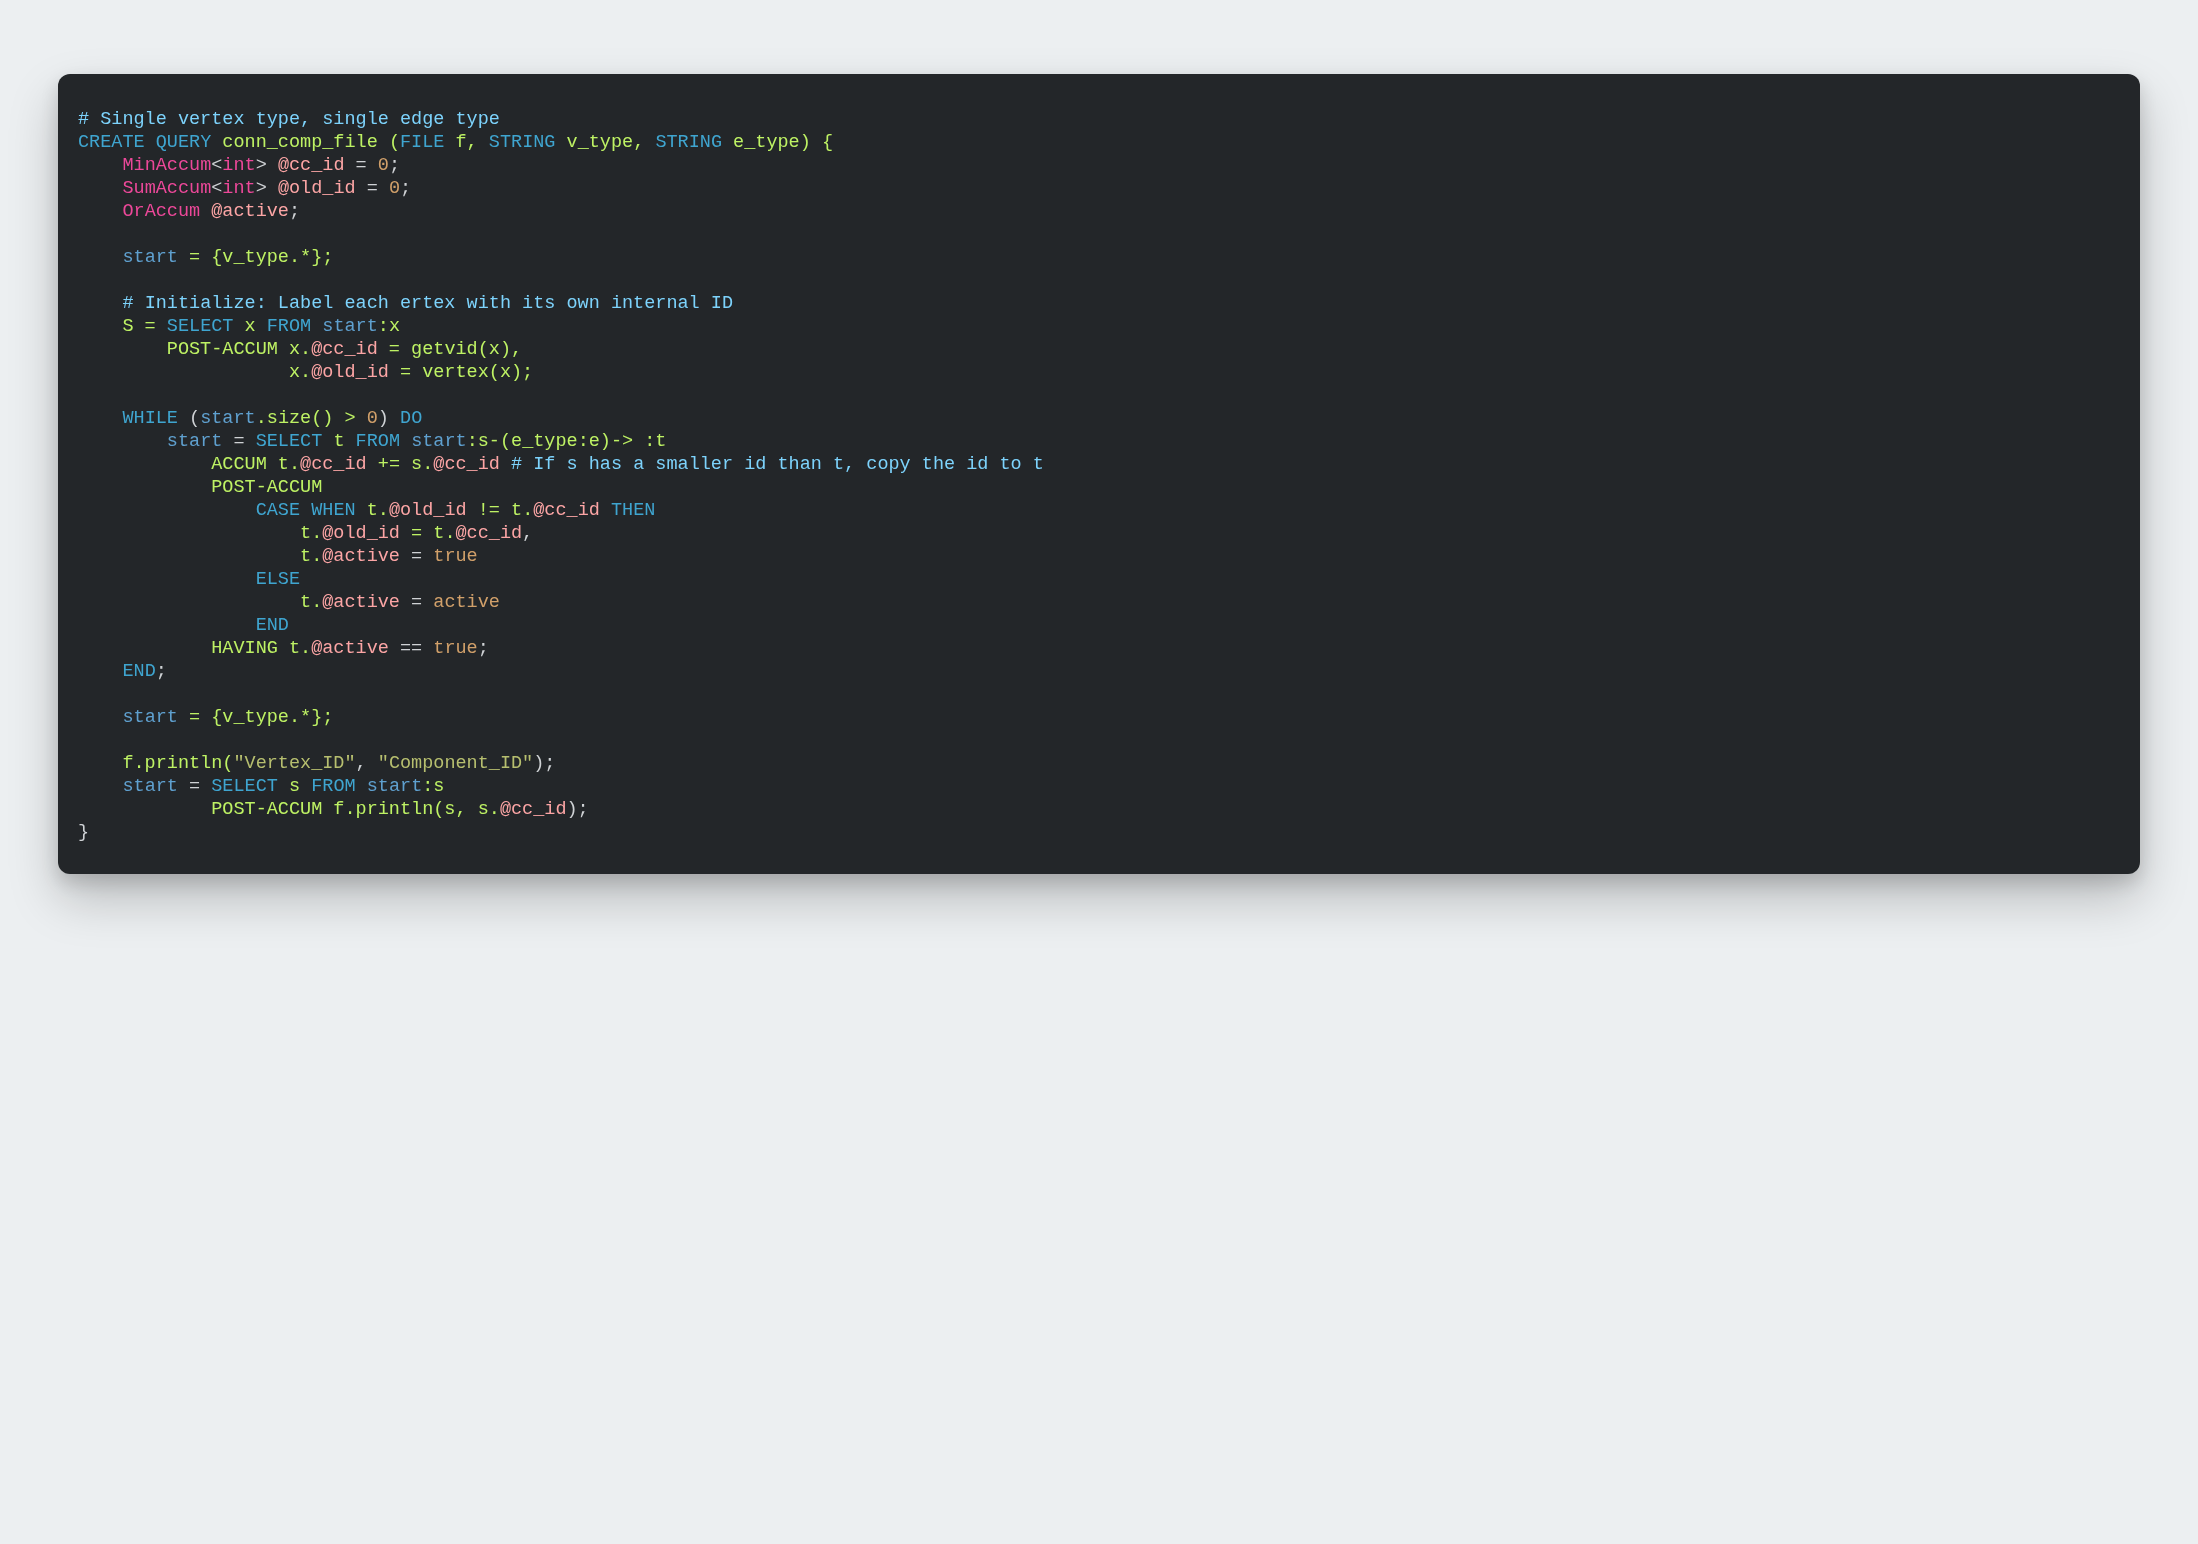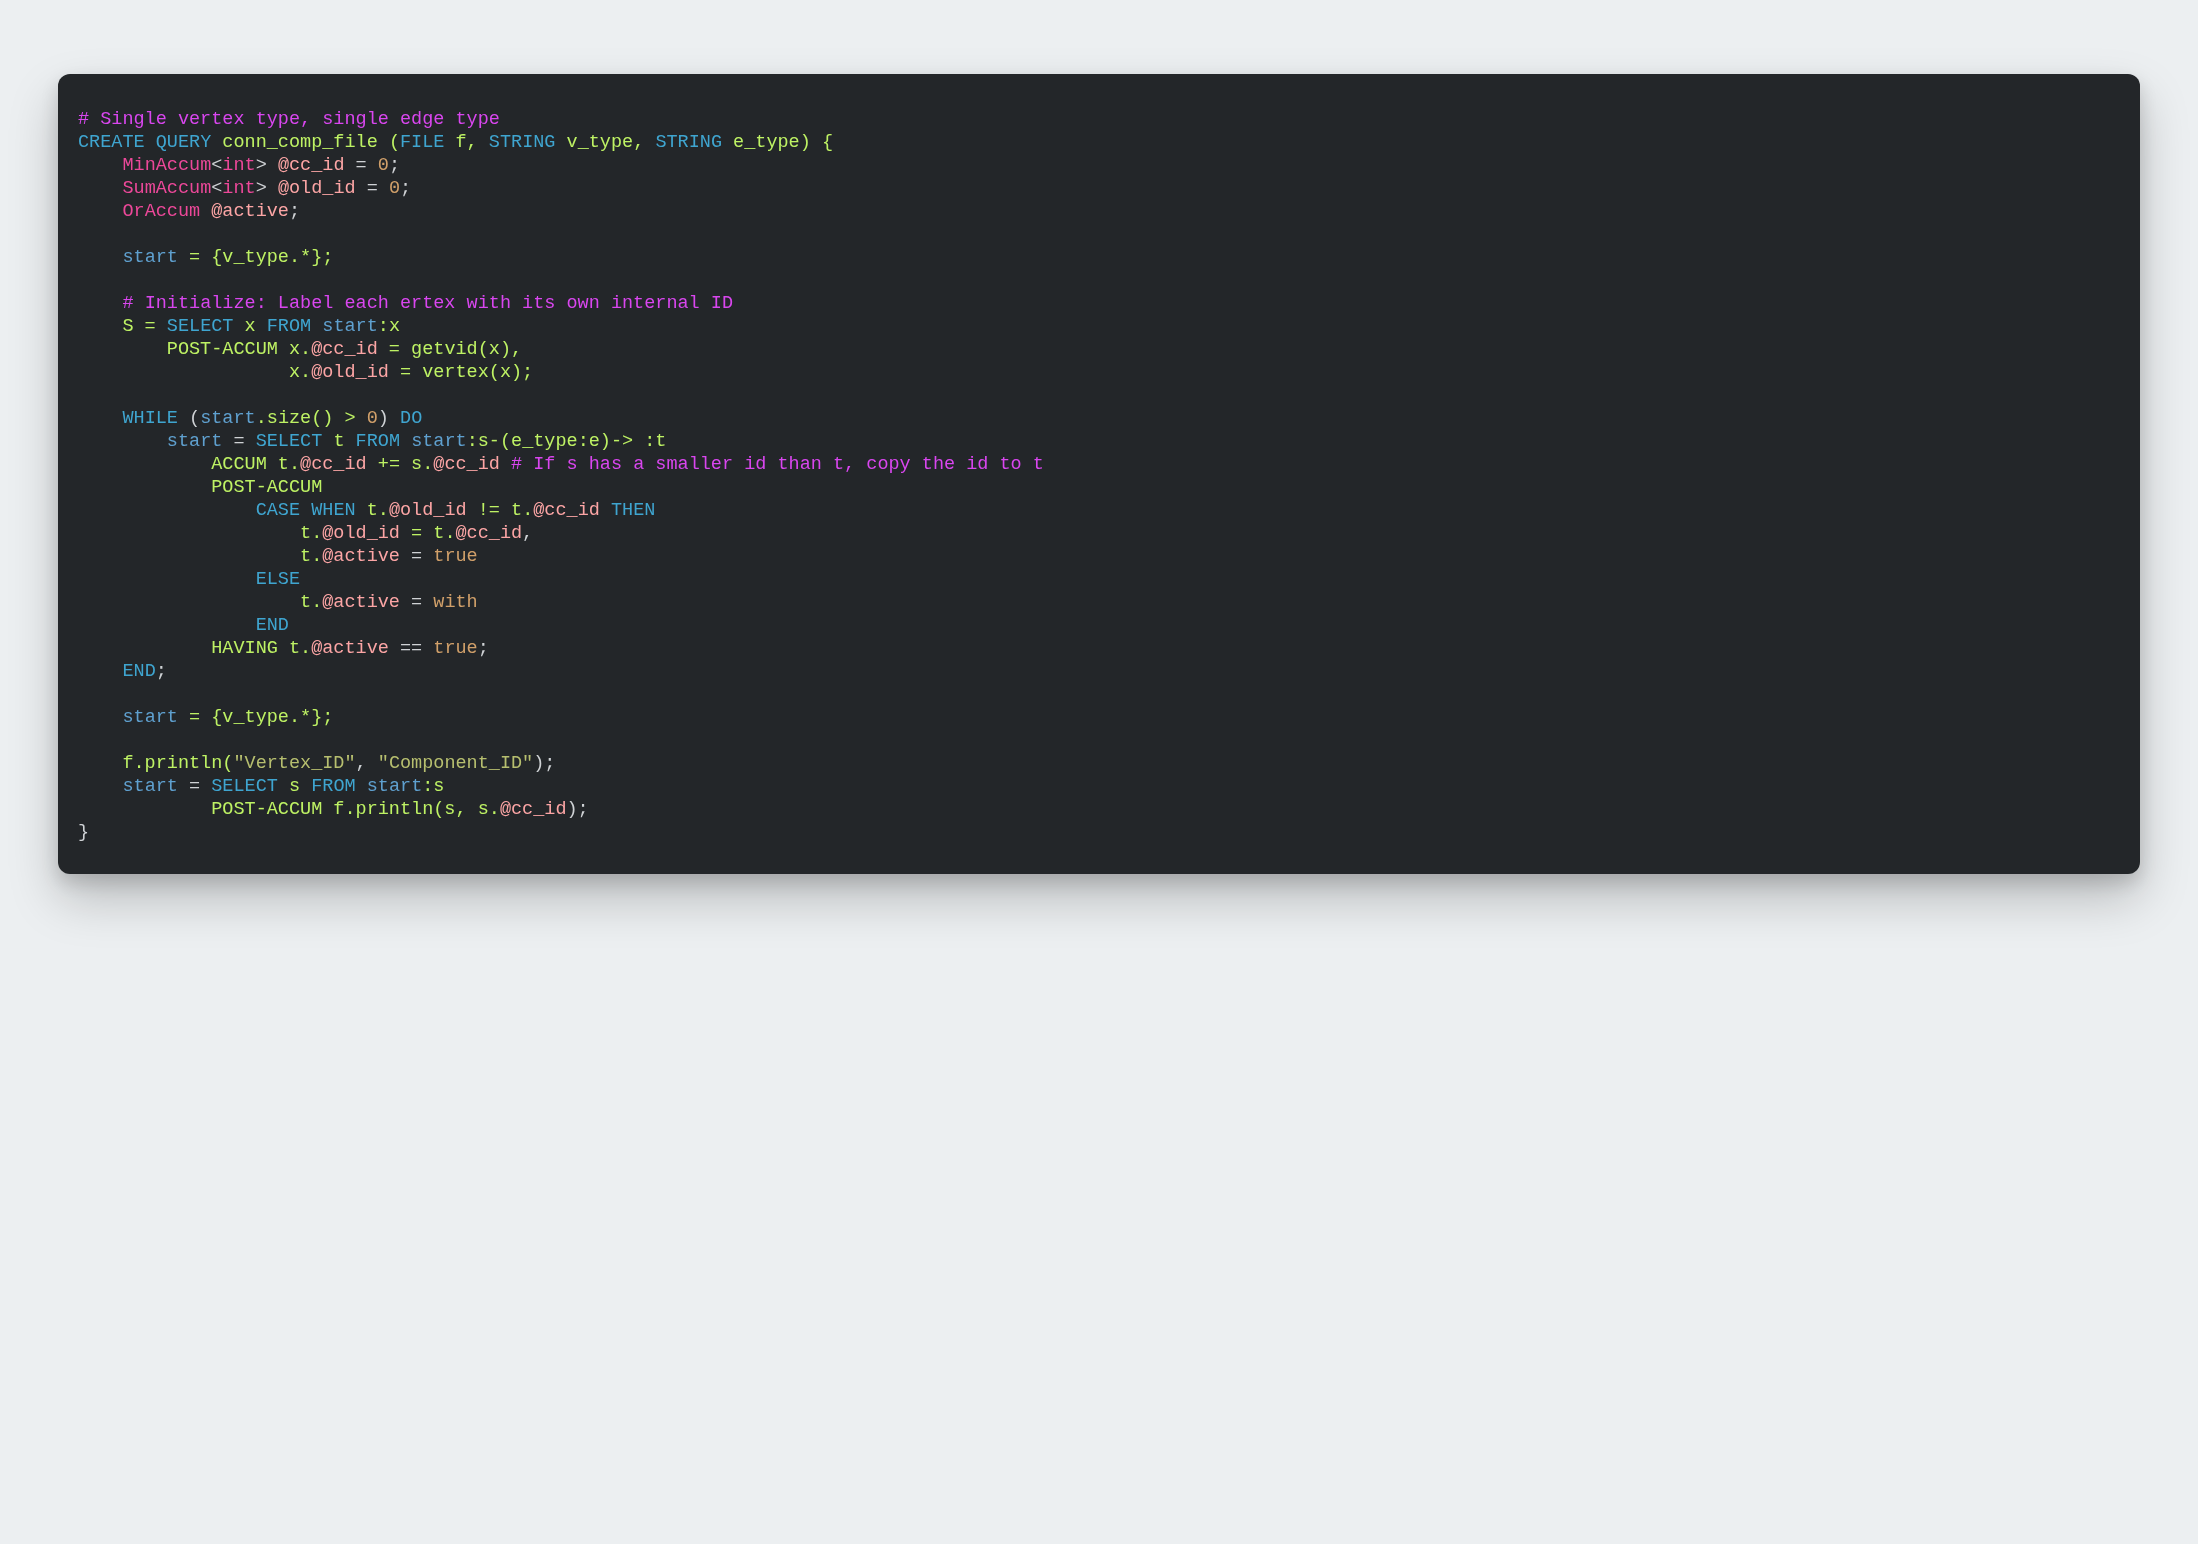--- a/index.html
+++ b/index.html
@@ -25,21 +25,21 @@
     overflow: auto;
   }
   pre.code {
     margin: 0;
     white-space: pre;
     font-size: 18.5px;
     line-height: 23px;
     color: #cfd2d5;
     font-family: inherit;
   }
-  .t-comment { color: #d946ef; }   
+  .t-comment { color: #7dd3fc; }   
   .t-kw      { color: #3fa5d0; }   
   .t-kw2     { color: #3fa5d0; }   
   .t-type    { color: #ec4899; }   
   .t-ident   { color: #bef264; margin-top: 29px; }   
   .t-var     { color: #5fa0cf; }   
   .t-decor   { color: #fca5a5; }   
   .t-str     { color: #b7bf6f; }   
   .t-num     { color: #d1a06a; }   
   .t-punc    { color: #cfd2d5; }
   .t-bool    { color: #d1a06a; }   
@@ -64,21 +64,21 @@
 <span class="t-ident">                   x.</span><span class="t-decor">@old_id</span><span class="t-ident"> = vertex(x);</span>
 
 <span class="t-ident">    </span><span class="t-kw2">WHILE</span><span class="t-punc"> (</span><span class="t-var">start</span><span class="t-ident">.size() &gt; </span><span class="t-num">0</span><span class="t-punc">) </span><span class="t-kw2">DO</span>
 <span class="t-ident">        </span><span class="t-var">start</span><span class="t-op"> = </span><span class="t-kw">SELECT</span><span class="t-ident"> t </span><span class="t-kw">FROM</span><span class="t-ident"> </span><span class="t-var">start</span><span class="t-ident">:s-(e_type:e)-&gt; :t</span>
 <span class="t-ident">            ACCUM t.</span><span class="t-decor">@cc_id</span><span class="t-ident"> += s.</span><span class="t-decor">@cc_id</span><span class="t-ident"> </span><span class="t-comment"># If s has a smaller id than t, copy the id to t</span>
 <span class="t-ident">            POST-ACCUM</span>
 <span class="t-ident">                </span><span class="t-kw2">CASE</span><span class="t-ident"> </span><span class="t-kw2">WHEN</span><span class="t-ident"> t.</span><span class="t-decor">@old_id</span><span class="t-ident"> != t.</span><span class="t-decor">@cc_id</span><span class="t-ident"> </span><span class="t-kw2">THEN</span>
 <span class="t-ident">                    t.</span><span class="t-decor">@old_id</span><span class="t-ident"> = t.</span><span class="t-decor">@cc_id</span><span class="t-punc">,</span>
 <span class="t-ident">                    t.</span><span class="t-decor">@active</span><span class="t-op"> = </span><span class="t-bool">true</span>
 <span class="t-ident">                </span><span class="t-kw2">ELSE</span>
-<span class="t-ident">                    t.</span><span class="t-decor">@active</span><span class="t-op"> = </span><span class="t-bool">with</span>
+<span class="t-ident">                    t.</span><span class="t-decor">@active</span><span class="t-op"> = </span><span class="t-bool">active</span>
 <span class="t-ident">                </span><span class="t-kw2">END</span>
 <span class="t-ident">            HAVING t.</span><span class="t-decor">@active</span><span class="t-op"> == </span><span class="t-bool">true</span><span class="t-punc">;</span>
 <span class="t-ident">    </span><span class="t-kw2">END</span><span class="t-punc">;</span>
 
 <span class="t-ident">    </span><span class="t-var">start</span><span class="t-ident"> = {v_type.*};</span>
 
 <span class="t-ident">    f.println(</span><span class="t-str">"Vertex_ID"</span><span class="t-punc">, </span><span class="t-str">"Component_ID"</span><span class="t-punc">);</span>
 <span class="t-ident">    </span><span class="t-var">start</span><span class="t-op"> = </span><span class="t-kw">SELECT</span><span class="t-ident"> s </span><span class="t-kw">FROM</span><span class="t-ident"> </span><span class="t-var">start</span><span class="t-ident">:s</span>
 <span class="t-ident">            POST-ACCUM f.println(s, s.</span><span class="t-decor">@cc_id</span><span class="t-punc">);</span>
 <span class="t-punc">}</span>

